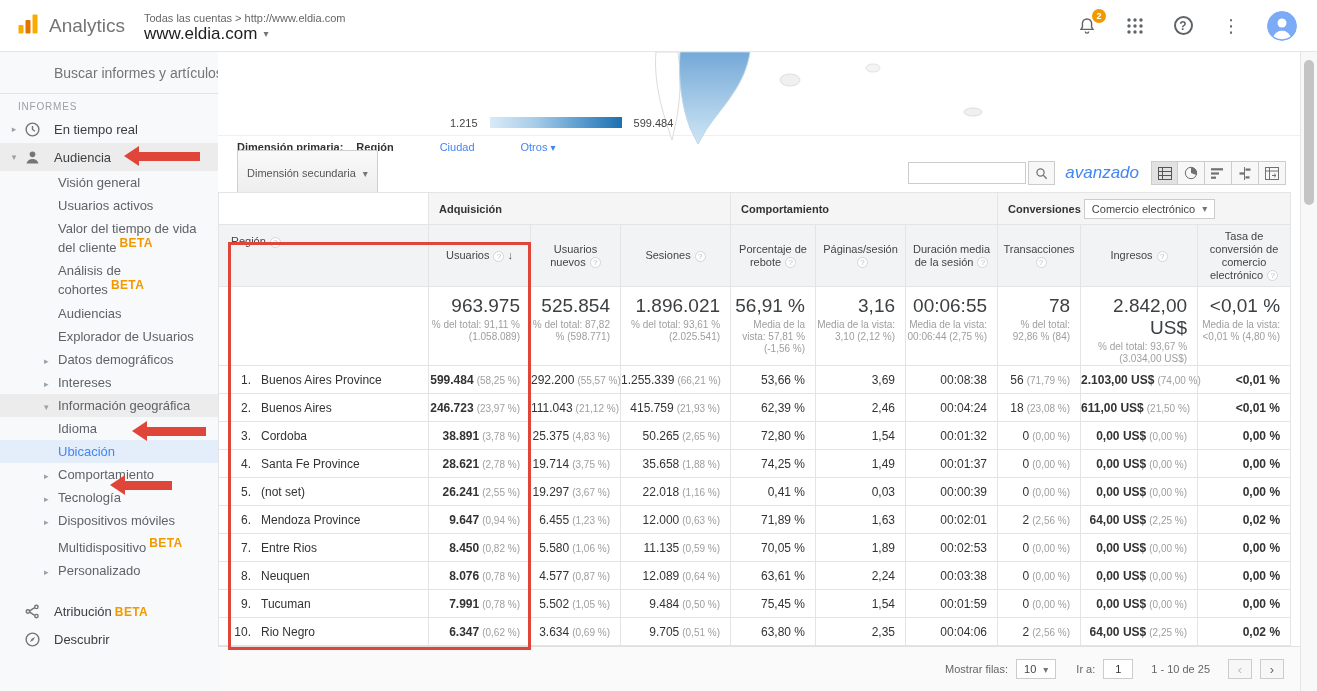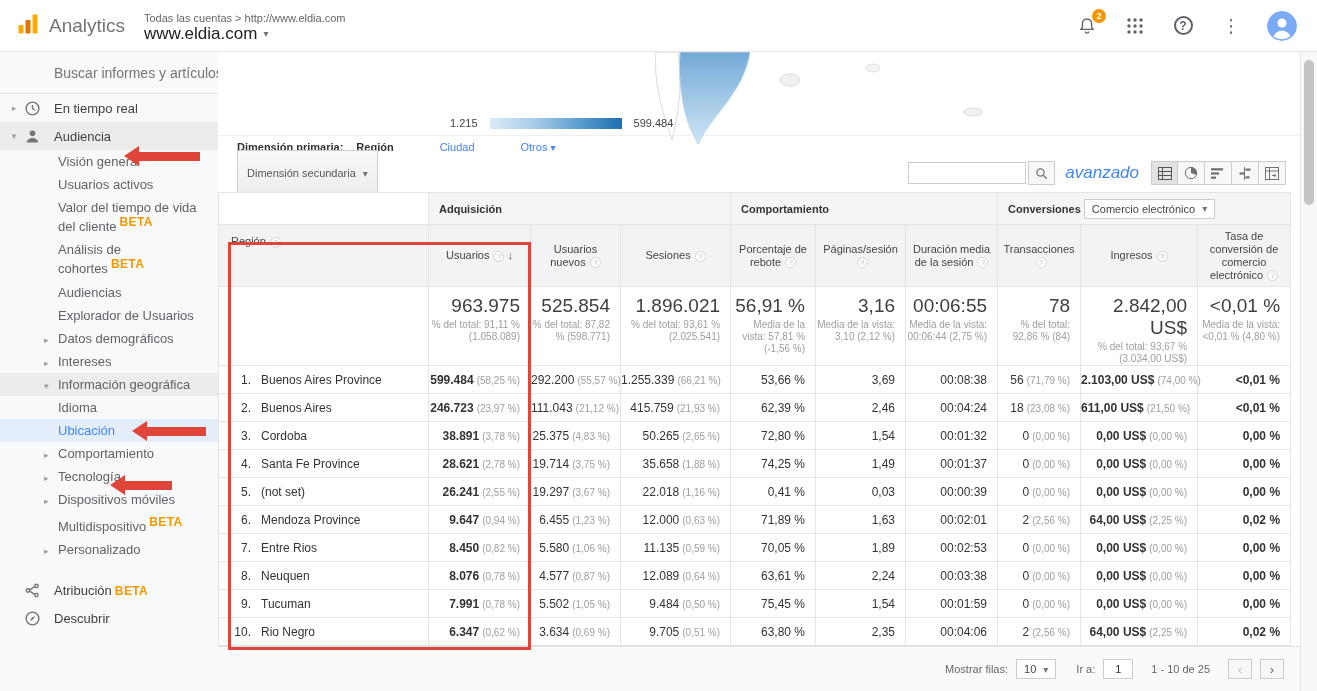--- a/index.html
+++ b/index.html
@@ -41,21 +41,21 @@
   .sub .chev { position:absolute; left:44px; top:6px; font-size:9px; color:#9aa0a6; }
   .sub.hl { background:#ececec; }
   .sub.active { background:#e4eefb; color:#4285f4; }
   .beta { color:#f29900; font-size:12px; font-weight:bold; vertical-align:super; margin-left:3px; letter-spacing:.4px; }
 
   
   .content { position:absolute; top:52px; left:218px; width:1082px; bottom:0; background:#fff;
     display:flex; flex-direction:column; }
   .map-band { height:98px; position:relative; background:#fff; border-bottom:1px solid #efefef; }
   .map-svg { position:absolute; top:0; left:0; width:1082px; height:98px; }
-  .legend { position:absolute; left:232px; bottom:6px; display:flex; align-items:flex-end; gap:12px; font-size:11px; color:#444; }
+  .legend { position:absolute; left:232px; bottom:6px; display:flex; align-items:flex-start; gap:12px; font-size:11px; color:#444; }
   .legend-bar { width:132px; height:11px; background:linear-gradient(to right,#d9eaf7,#a9cde9,#5e9fd0,#1c6fb0); }
 
   .toolbar1 { height:26px; display:flex; align-items:center; gap:13px; padding-left:19px; font-size:11px; }
   .tlabel { font-weight:bold; color:#333; }
   .dim-active { font-weight:bold; color:#333; cursor:default; }
   .dim-link { color:#4285f4; cursor:pointer;padding-left:33px; }
   .toolbar2 { height:34px; display:flex; align-items:center; padding:0 10px 4px 19px; gap:0; }
   .btn { display:inline-flex; align-items:center; gap:7px; border:1px solid #cfcfcf;
     background:linear-gradient(#f9f9f9,#ededed); border-radius:2px; padding:16px 9px; font-size:11px; color:#555; cursor:pointer; }
   .search-input { width:118px; height:22px; border:1px solid #ccc; background:#fff; margin-left:auto; padding:0 6px; font-size:11px; outline:none; }
@@ -168,20 +168,21 @@
 </header>
 
 <aside class="sidebar">
   <div class="side-search">
     <svg width="15" height="15" viewBox="0 0 20 20" fill="none" stroke="#9aa0a6" stroke-width="2">
         <circle cx="8.5" cy="8.5" r="5.5"></circle>
         <path d="M12.8 12.8L18 18"></path>
       </svg>
     <input placeholder="Buscar informes y artículos de" style="">
   </div>
+  <div class="side-section">INFORMES</div>
 
   <div class="nav-item">
     <span class="chev">▸</span>
     <span class="nav-icon">
         <svg width="17" height="17" viewBox="0 0 24 24" fill="none" stroke="#757575" stroke-width="2">
           <circle cx="12" cy="12" r="9"></circle>
           <path d="M12 7v5l3.5 2.5"></path>
         </svg>
       </span>
     <span class="lbl">En tiempo real</span>

